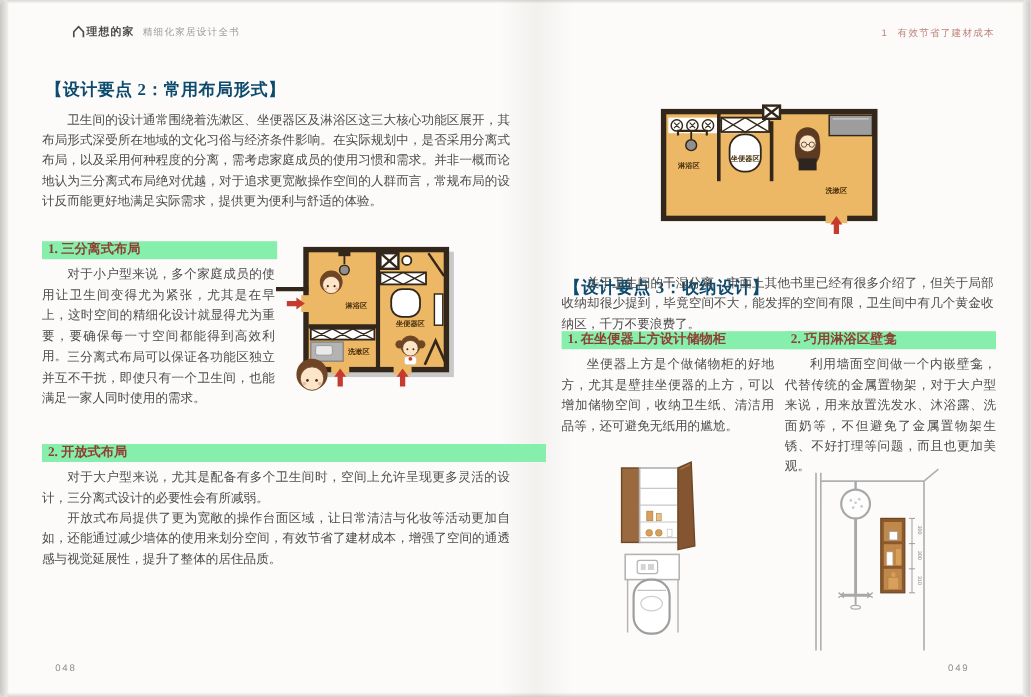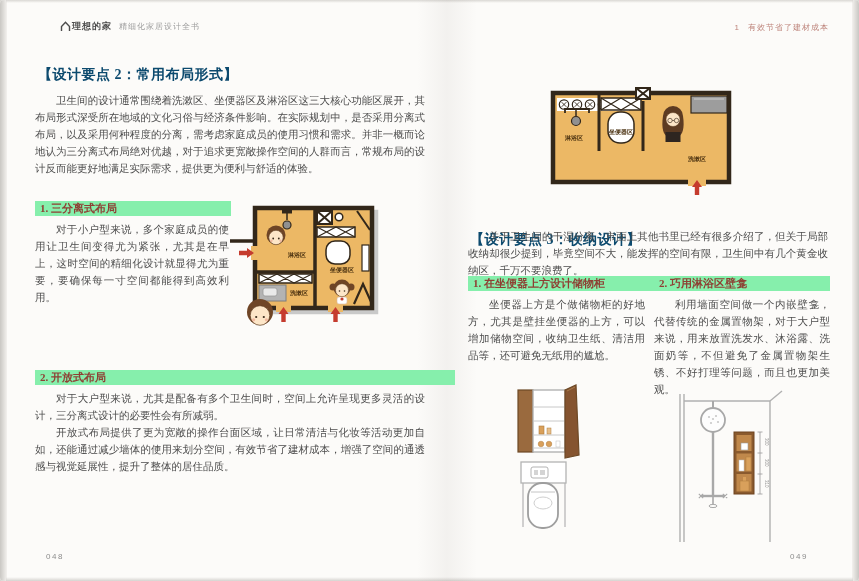--- a/index.html
+++ b/index.html
@@ -48,20 +48,21 @@
   </div>
   <div class="abs hdr-right">
     <span class="no">1</span><span>有效节省了建材成本</span>
   </div>
 
   <div class="abs sec-title" style="left:38px;top:66px;">【设计要点 2：常用布局形式】</div>
   <p class="abs para" style="left:35px;top:92px;width:390px;">卫生间的设计通常围绕着洗漱区、坐便器区及淋浴区这三大核心功能区展开，其布局形式深受所在地域的文化习俗与经济条件影响。在实际规划中，是否采用分离式布局，以及采用何种程度的分离，需考虑家庭成员的使用习惯和需求。并非一概而论地认为三分离式布局绝对优越，对于追求更宽敞操作空间的人群而言，常规布局的设计反而能更好地满足实际需求，提供更为便利与舒适的体验。</p>
 
   <div class="abs bar" style="left:35px;top:201px;width:196px;">1. 三分离式布局</div>
   <p class="abs para" style="left:35px;top:221px;width:194px;">对于小户型来说，多个家庭成员的使用让卫生间变得尤为紧张，尤其是在早上，这时空间的精细化设计就显得尤为重要，要确保每一寸空间都能得到高效利用。</p>
+  <p class="abs para" style="left:35px;top:290px;width:194px;">三分离式布局可以保证各功能区独立并互不干扰，即使只有一个卫生间，也能满足一家人同时使用的需求。</p>
 
   <svg style="left:230px;top:200px;" width="150" height="130" viewBox="0 0 150 130">
     <rect x="29" y="12" width="117" height="100" fill="none" stroke="#c9c9c9" stroke-width="4.5"></rect>
     <rect x="25" y="8" width="117" height="100" fill="#ecb865" stroke="#32271a" stroke-width="4.5"></rect>
     <line x1="85" y1="10" x2="85" y2="106" stroke="#32271a" stroke-width="3.5"></line>
     <line x1="27" y1="72" x2="85" y2="72" stroke="#32271a" stroke-width="3.5"></line>
     <rect x="46" y="103" width="15" height="9" fill="#ecb865"></rect>
     <rect x="98" y="103" width="15" height="9" fill="#ecb865"></rect>
     <rect x="21" y="46" width="9" height="14" fill="#ecb865"></rect>
     <line x1="0" y1="41" x2="27" y2="41" stroke="#32271a" stroke-width="3.5"></line>

